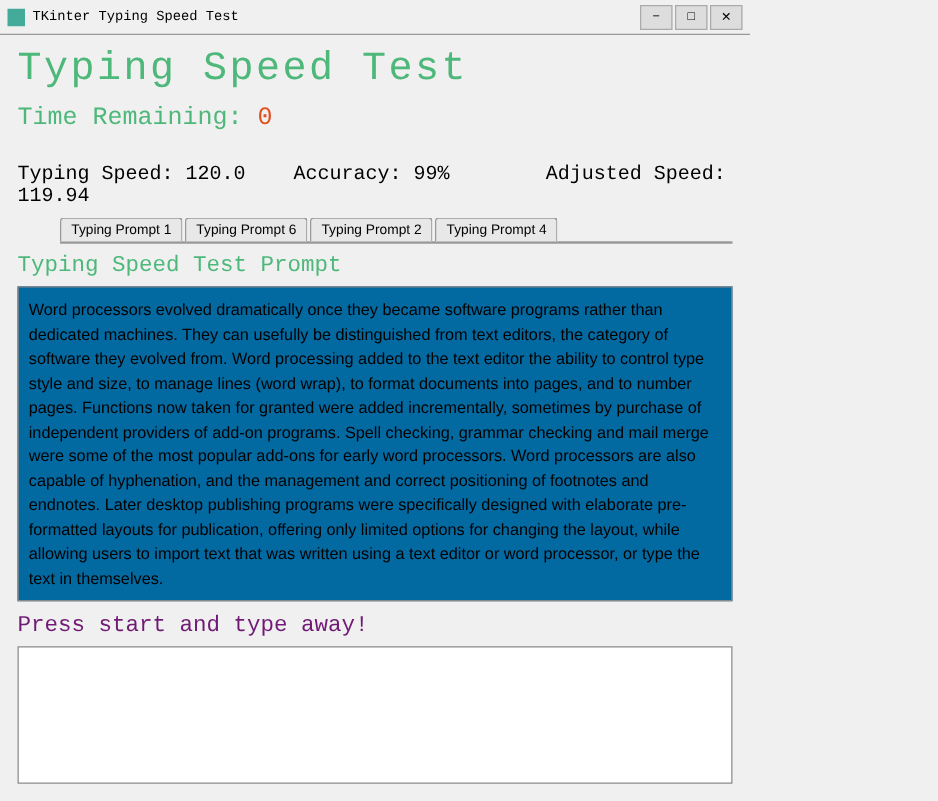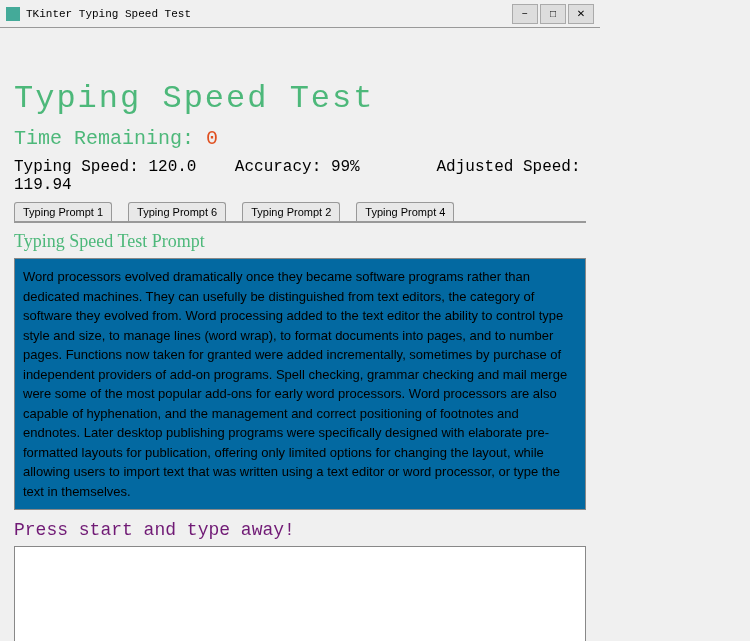--- a/index.html
+++ b/index.html
@@ -66,63 +66,63 @@
       padding: 8px 14px 10px 14px;
       flex: 1;
     }
 
     .app-title {
       font-family: 'Courier New', Courier, monospace;
       font-size: 32px;
       color: #4db87a;
       letter-spacing: 2px;
       margin-bottom: 10px;
-      margin-top: 44px;
     }
 
     .time-remaining {
       font-family: 'Courier New', Courier, monospace;
       font-size: 20px;
       color: #4db87a;
-      margin-bottom: 8px;
+      margin-bottom: 24px;
     }
 
     .time-remaining span.time-value {
       color: #e05020;
     }
 
     .stats-row {
       font-family: 'Courier New', Courier, monospace;
       font-size: 16px;
       font-weight: normal;
       color: #000;
       margin-bottom: 8px;
     }
 
     .tabs-row {
       display: flex;
-      gap: 14px;
+      gap: 0;
       margin-bottom: 8px;
       border-bottom: 2px solid #999;
+      margin-left: 34px;
     }
 
     .tab {
       font-family: Arial, sans-serif;
       font-size: 11px;
       padding: 3px 8px;
       border: 1px solid #999;
       border-bottom: none;
       background: #e8e8e8;
       cursor: pointer;
       margin-right: 2px;
       border-radius: 3px 3px 0 0;
     }
 
     .prompt-title {
-      font-family: Liberation Serif, serif;
+      font-family: Liberation Mono, monospace;
       font-size: 18px;
       color: #4db87a;
       margin-bottom: 6px;
     }
 
     .prompt-box {
       border: 1px solid #888;
       background: #0369a1;
       padding: 8px;
       font-family: Arial, sans-serif;

